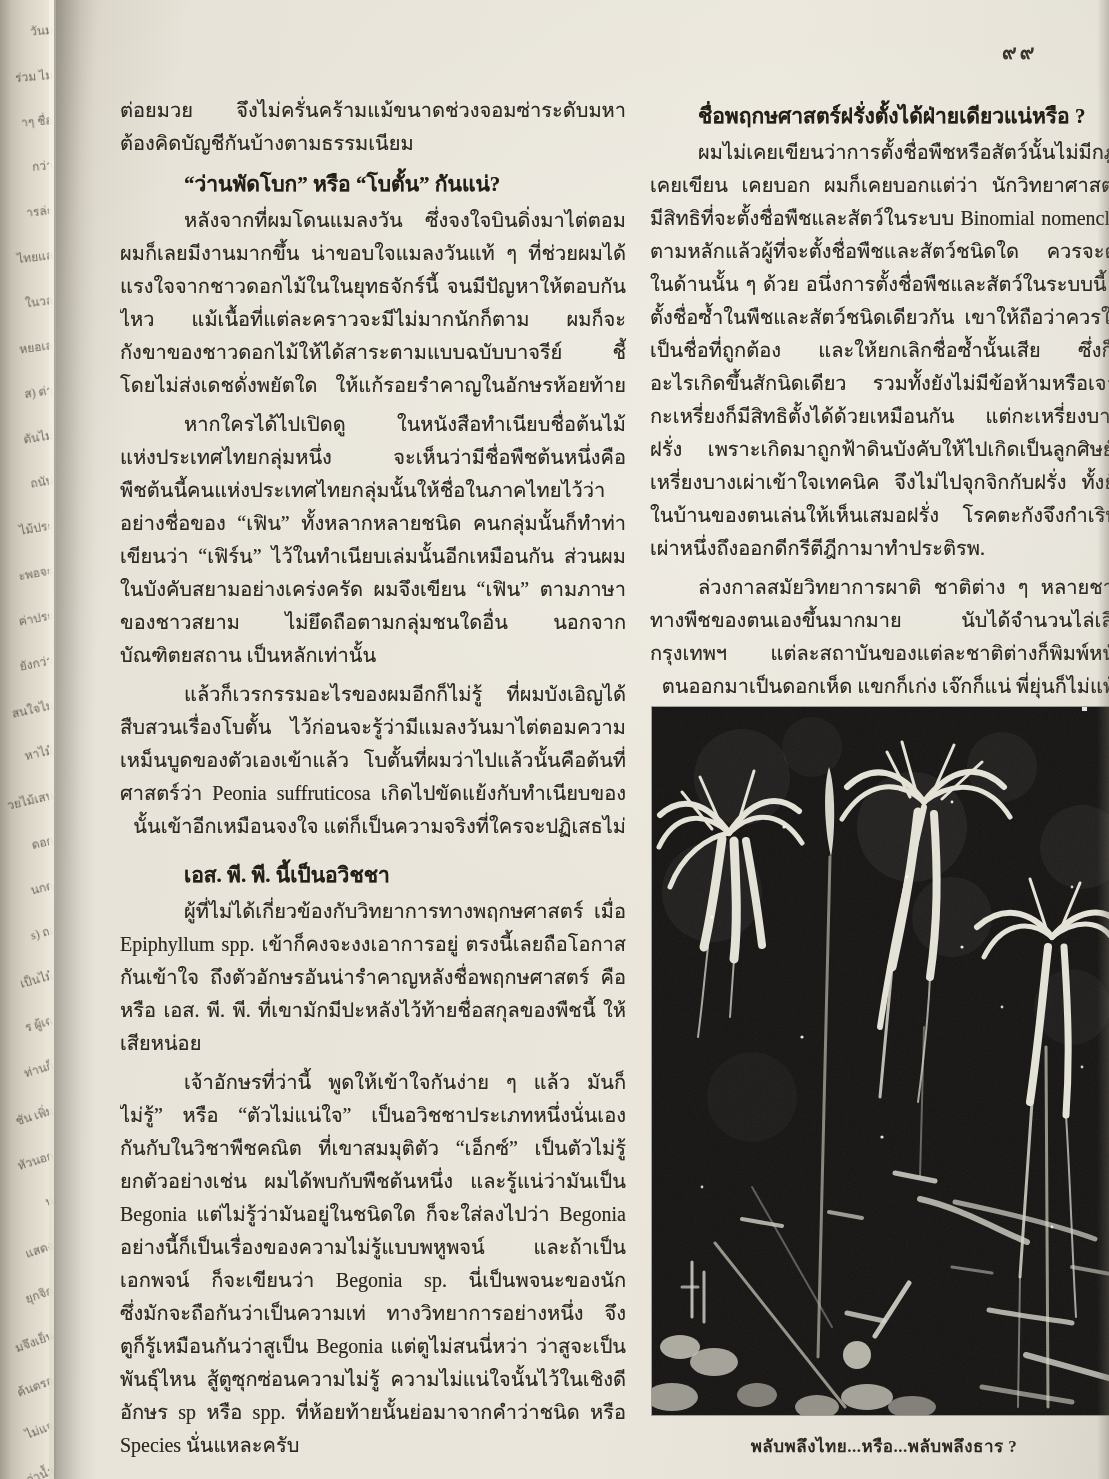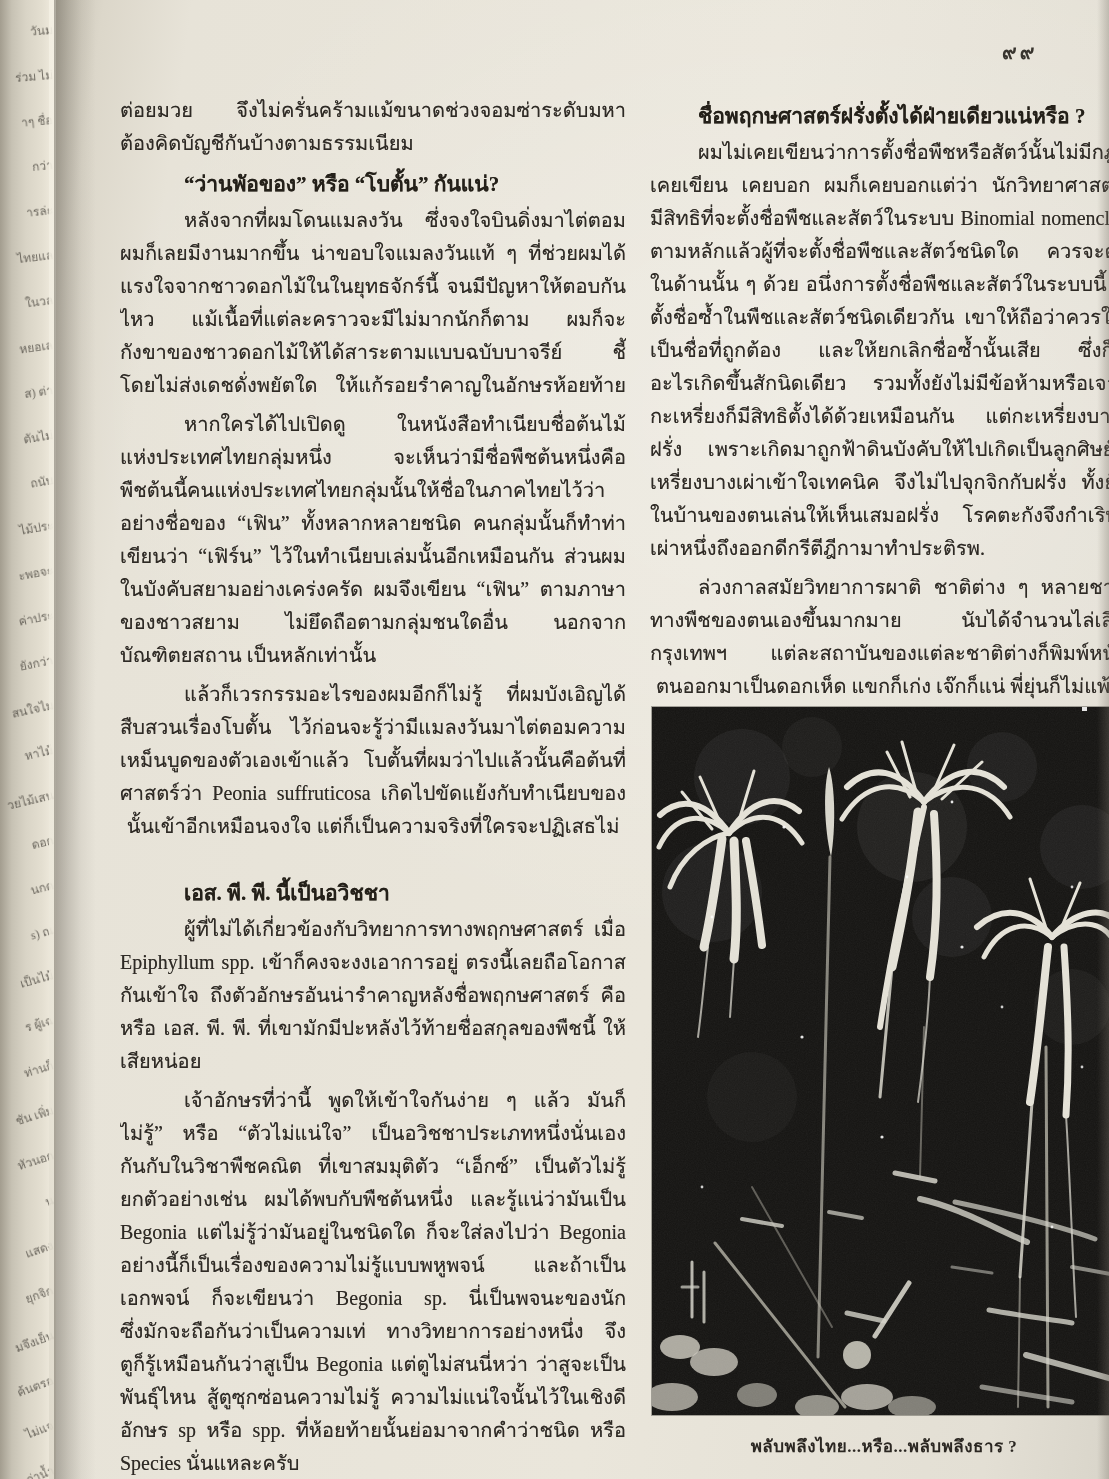--- a/index.html
+++ b/index.html
@@ -20,31 +20,31 @@
     font-size:20px;font-weight:bold;letter-spacing:3px;color:#38342e;
   }
   .col{position:absolute;color:#2e2a25;font-size:20px;}
   .col-left{left:66px;top:94px;width:506px;}
   .col-right{left:596px;top:98px;width:500px;}
   .bk-line{
     height:33px;line-height:32px;overflow:hidden;
     text-align:justify;text-align-last:justify;
     text-shadow:0 0 .5px rgba(46,42,37,.55);
   }
-  .bk-line.last{text-align:center;text-align-last:left;}
+  .bk-line.last{text-align:right;text-align-last:left;}
   .bk-line.first{text-indent:64px;}
   .col-right .bk-line.first{text-indent:48px;}
   .bk-gap{height:6px;}
   .bk-h{
     height:38px;line-height:36px;font-weight:bold;font-size:21px;
     padding-left:64px;color:#242019;
     text-shadow:0 0 .5px rgba(36,32,25,.6);
   }
   .col-right .bk-h{padding-left:48px;}
-  .bk-sec{margin-top:26px;}
+  .bk-sec{margin-top:8px;}
   .photo{
     position:absolute;left:598px;top:707px;width:464px;height:708px;
     background:#151412;box-shadow:0 0 0 1px rgba(30,28,24,.35);
   }
   .caption{
     position:absolute;left:598px;top:1432px;width:464px;
     text-align:center;font-weight:bold;font-size:17px;color:#2b2722;
     letter-spacing:.5px;
   }
   .gutter{
@@ -72,21 +72,21 @@
 </head>
 <body>
 
 <div class="page">
   <div class="pagenum">๙๙</div>
 
   <div class="col col-left">
       <div class="bk-line">ต่อยมวย จึงไม่ครั่นคร้ามแม้ขนาดช่วงจอมซ่าระดับมหาบัณฑิต จึงจำเป็น</div>
       <div class="bk-line last">ต้องคิดบัญชีกันบ้างตามธรรมเนียม</div>
       <div class="bk-gap"></div>
-      <div class="bk-h">“ว่านพัอของ” หรือ “โบตั้น” กันแน่?</div>
+      <div class="bk-h">“ว่านพัดโบก” หรือ “โบตั้น” กันแน่?</div>
       <div class="bk-line first">หลังจากที่ผมโดนแมลงวัน ซึ่งจงใจบินดิ่งมาไต่ตอมเข้าหน่อยเดียว</div>
       <div class="bk-line">ผมก็เลยมีงานมากขึ้น น่าขอบใจแมลงวันแท้ ๆ ที่ช่วยผมได้จดหมายให้</div>
       <div class="bk-line">แรงใจจากชาวดอกไม้ในในยุทธจักร์นี้ จนมีปัญหาให้ตอบกันแทบไม่หวาด</div>
       <div class="bk-line">ไหว แม้เนื้อที่แต่ละคราวจะมีไม่มากนักก็ตาม ผมก็จะพากเพียรตอบข้อ</div>
       <div class="bk-line">กังขาของชาวดอกไม้ให้ได้สาระตามแบบฉบับบาจรีย์ ชี้สาเหตุในปักษเภท</div>
       <div class="bk-line">โดยไม่ส่งเดชดั่งพยัตใด ให้แก้รอยรำคาญในอักษรห้อยท้ายชื่อพฤกษ-</div>
       <div class="bk-gap"></div>
       <div class="bk-line first">หากใครได้ไปเปิดดู ในหนังสือทำเนียบชื่อต้นไม้ดอกไม้ของคน</div>
       <div class="bk-line">แห่งประเทศไทยกลุ่มหนึ่ง จะเห็นว่ามีชื่อพืชต้นหนึ่งคือ Epiphyllum spp.</div>
       <div class="bk-line">พืชต้นนี้คนแห่งประเทศไทยกลุ่มนั้นให้ชื่อในภาคไทยไว้ว่า “โบตั้น” หรือ</div>

